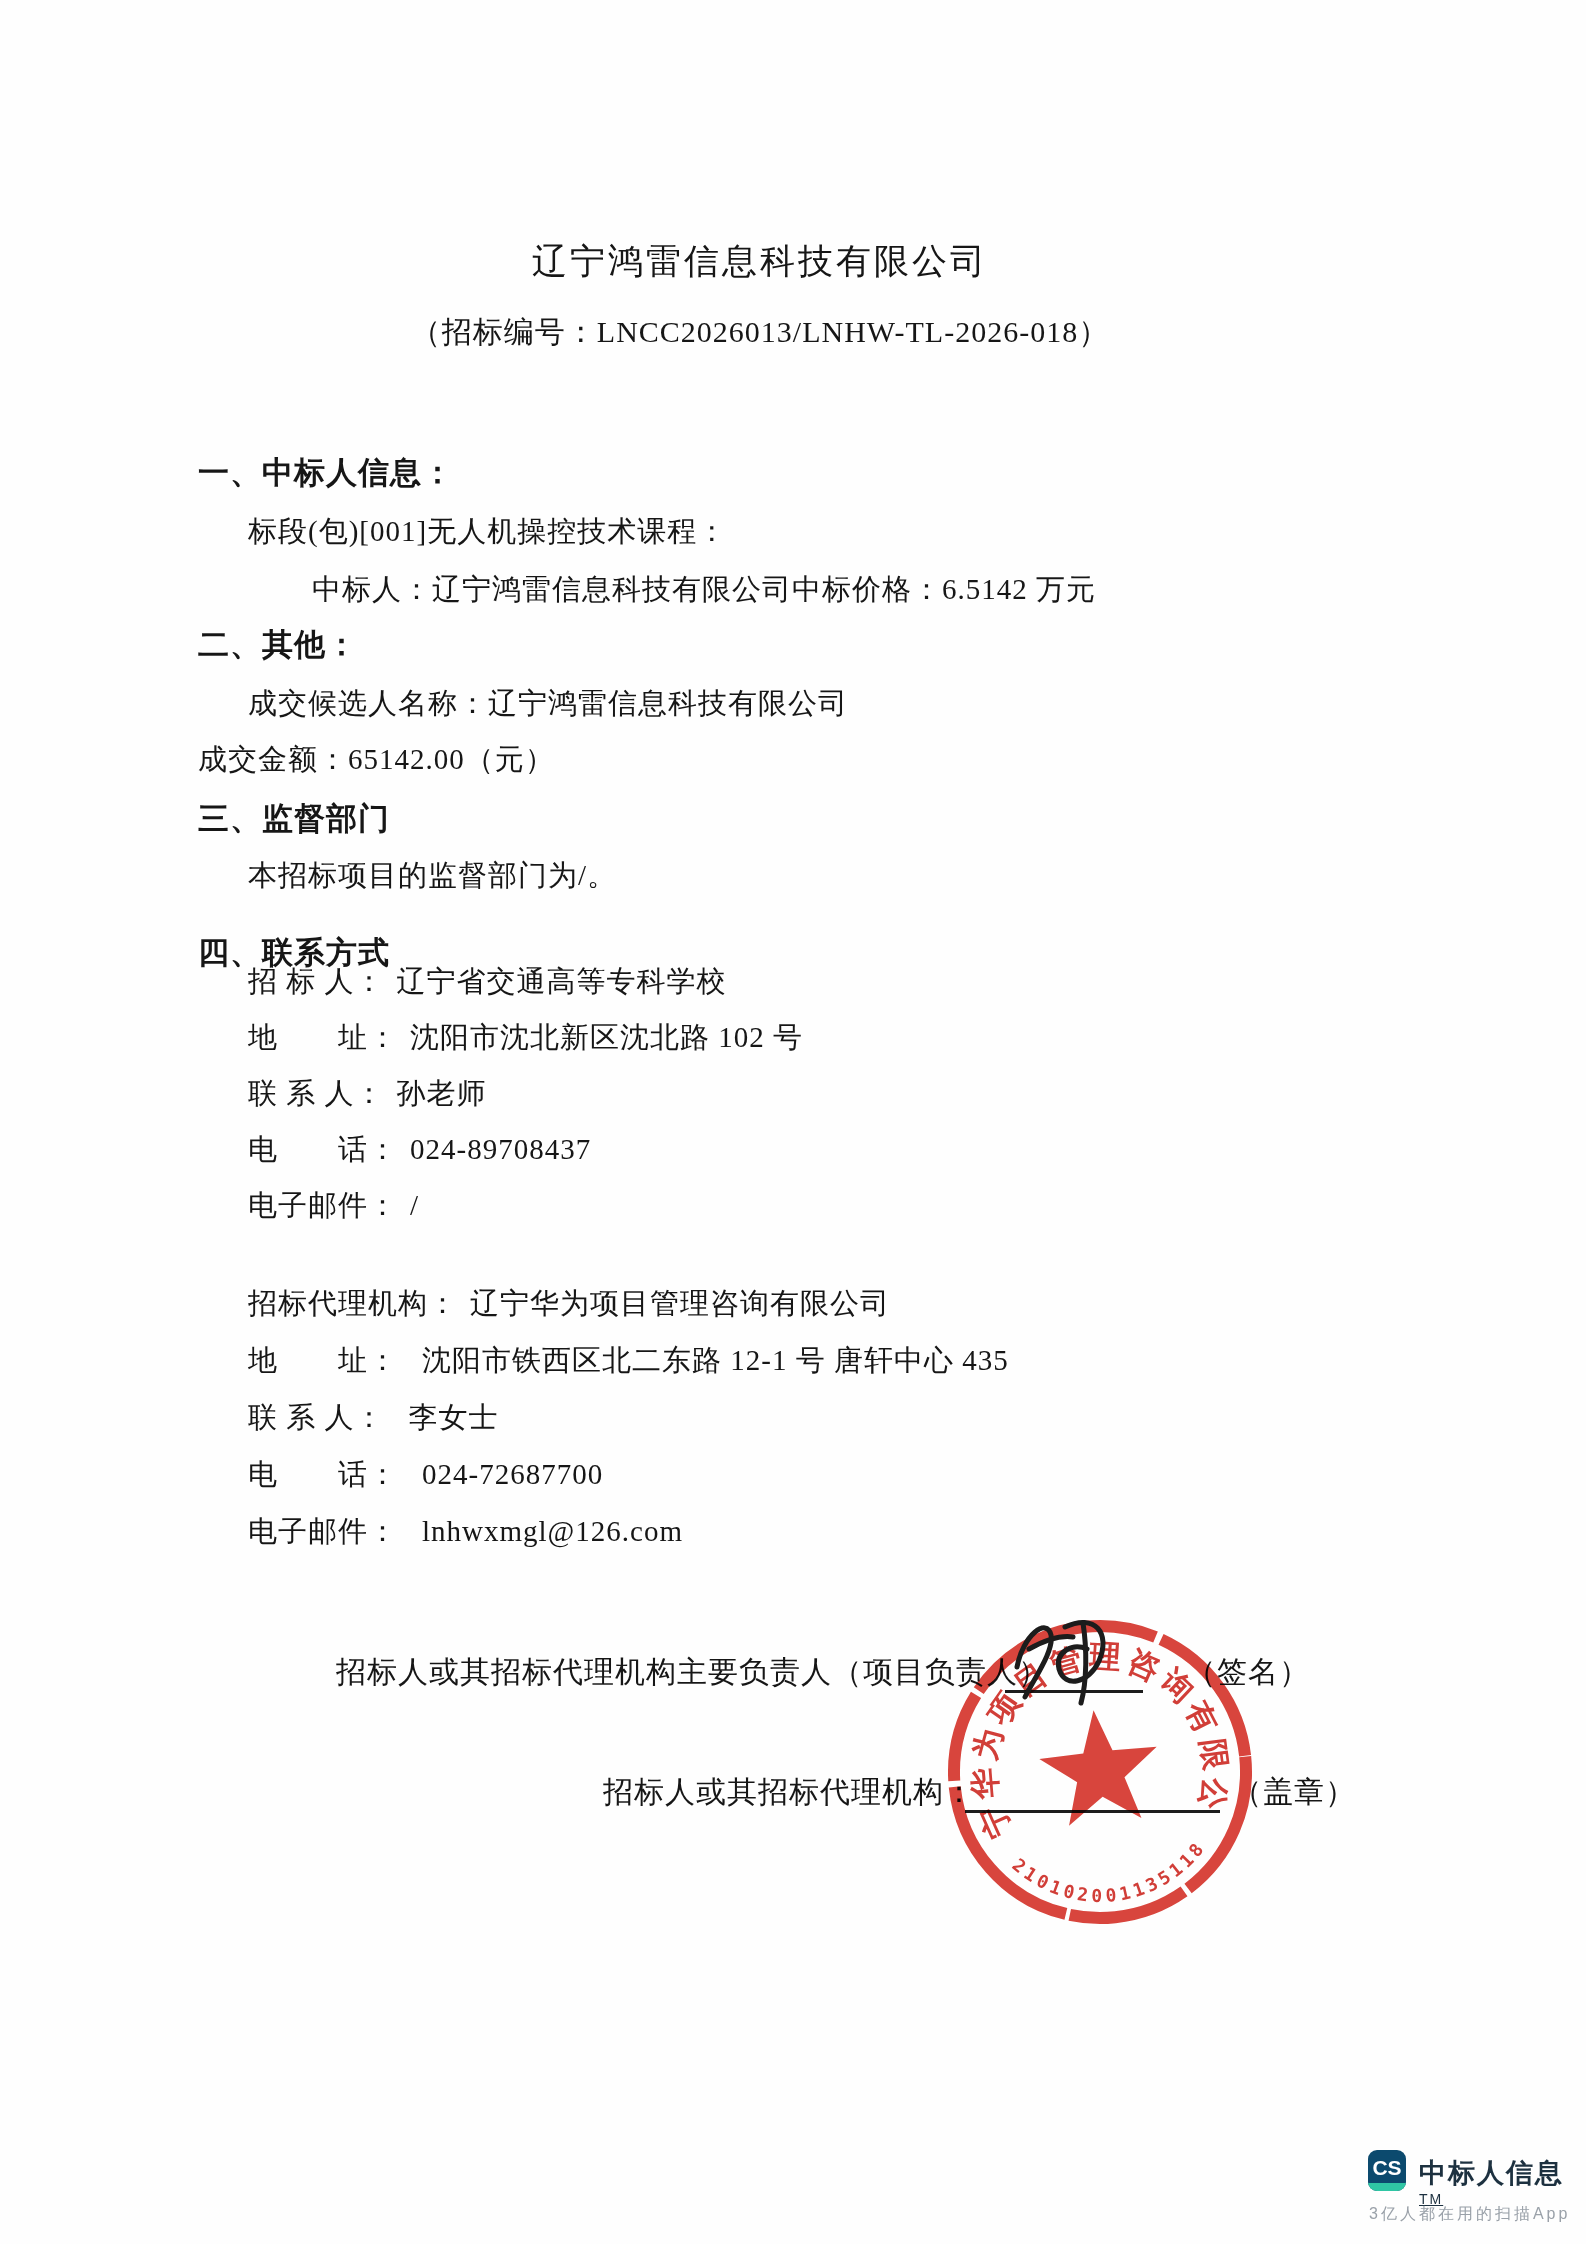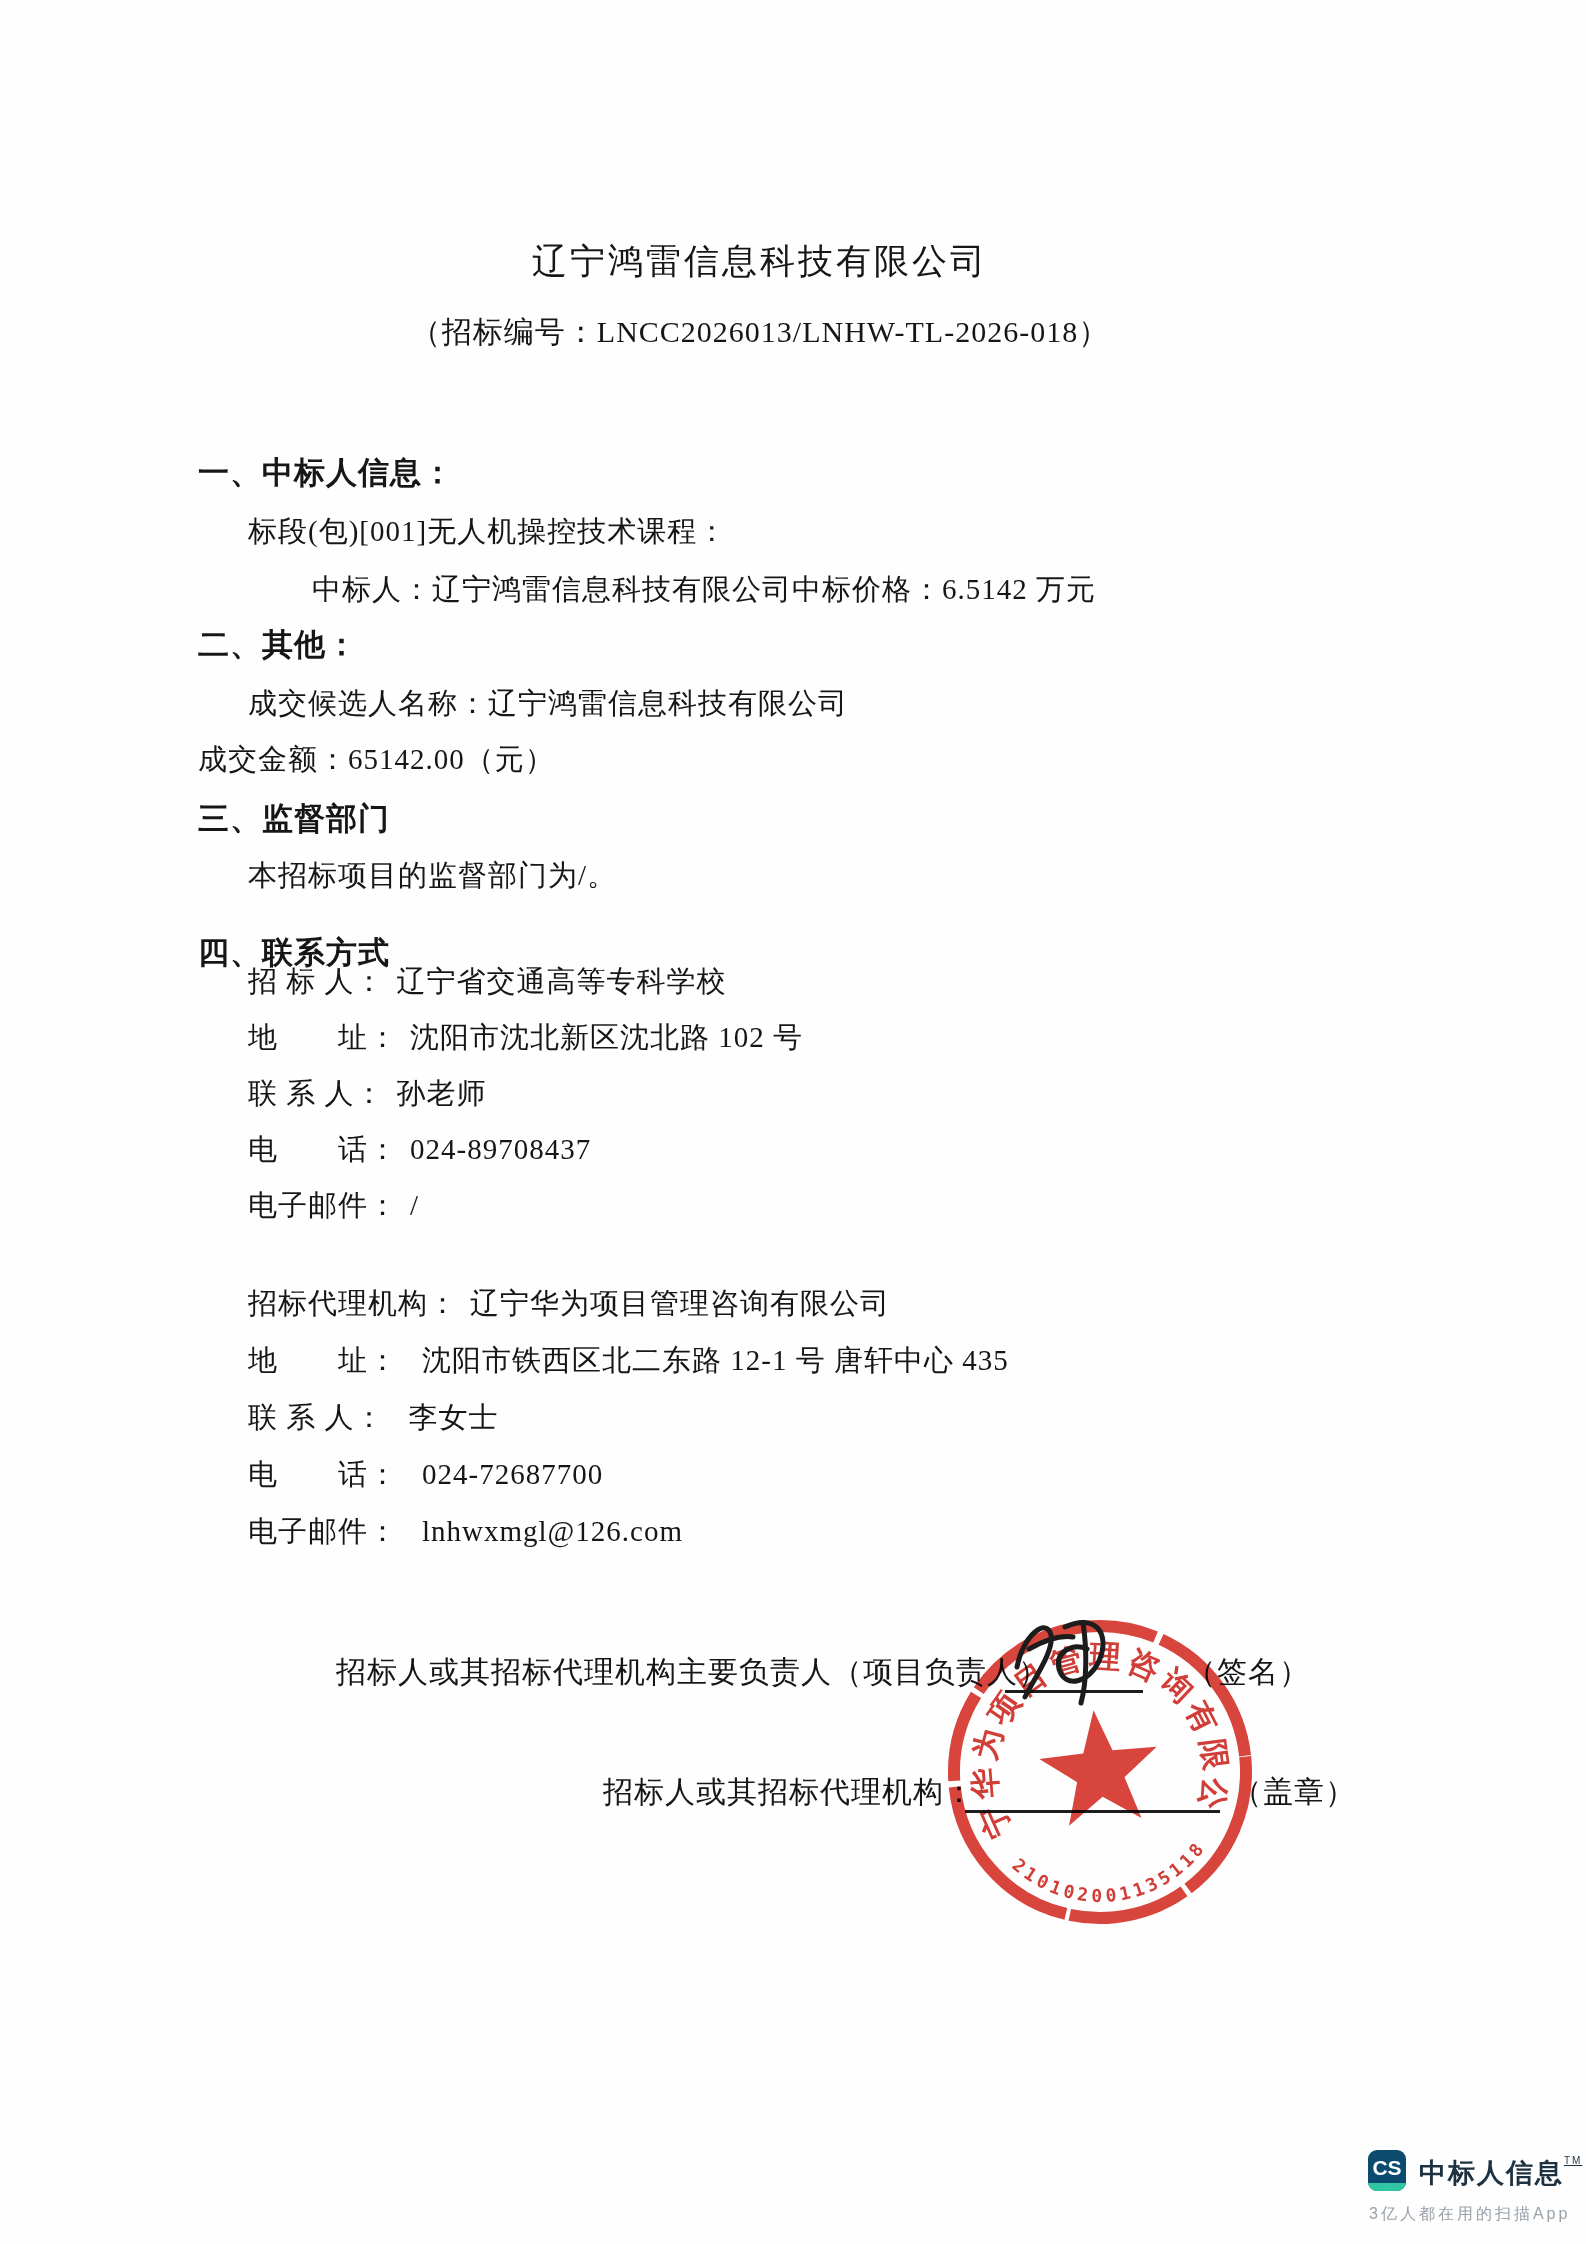--- a/index.html
+++ b/index.html
@@ -53,21 +53,21 @@
     letter-spacing:0px;
   }
   .cs-logo .cs-strip{
     position:absolute;left:0;bottom:0;width:100%;height:8px;
     background:#2fc6a4;
   }
   .cs-appname{
     left:1419px;top:2155px;font-family:"Liberation Sans","DejaVu Sans",sans-serif;
     font-size:27px;font-weight:700;color:#1d3140;letter-spacing:2px;
   }
-  .cs-tm{font-size:10px;vertical-align:top;font-weight:400;text-decoration:underline;}
+  .cs-tm{font-size:14px;vertical-align:top;font-weight:400;text-decoration:underline;}
   .cs-tagline{
     left:1369px;top:2204px;font-family:"Liberation Sans","DejaVu Sans",sans-serif;
     font-size:16px;color:#9aa1a9;letter-spacing:3px;
   }
 </style>
 </head>
 <body>
 
 <div class="page">
 

